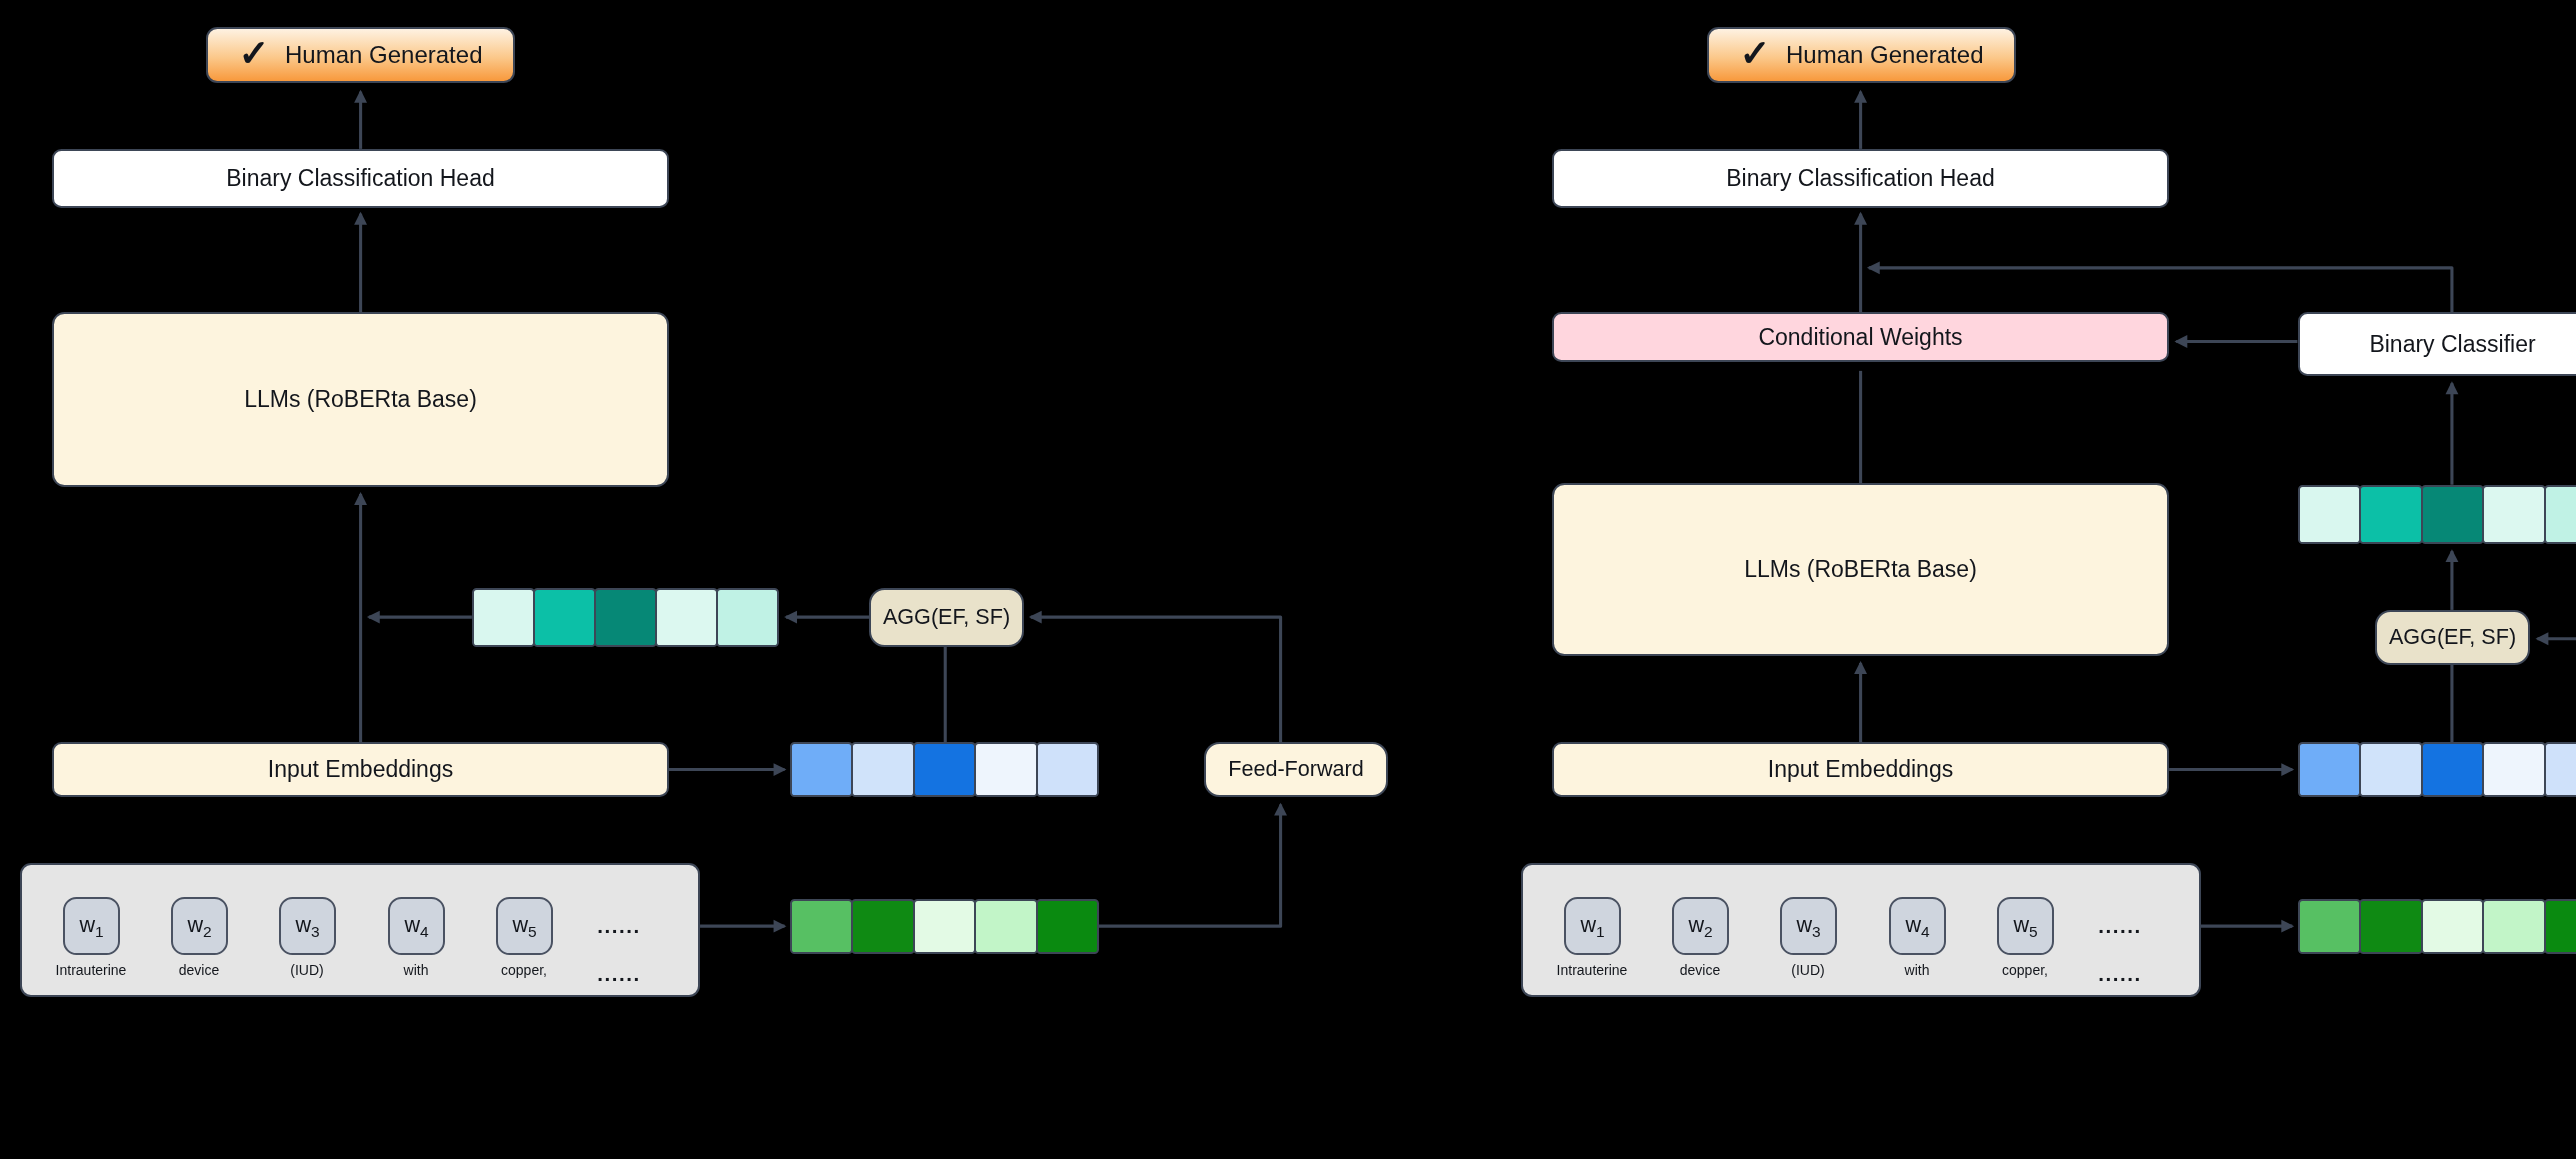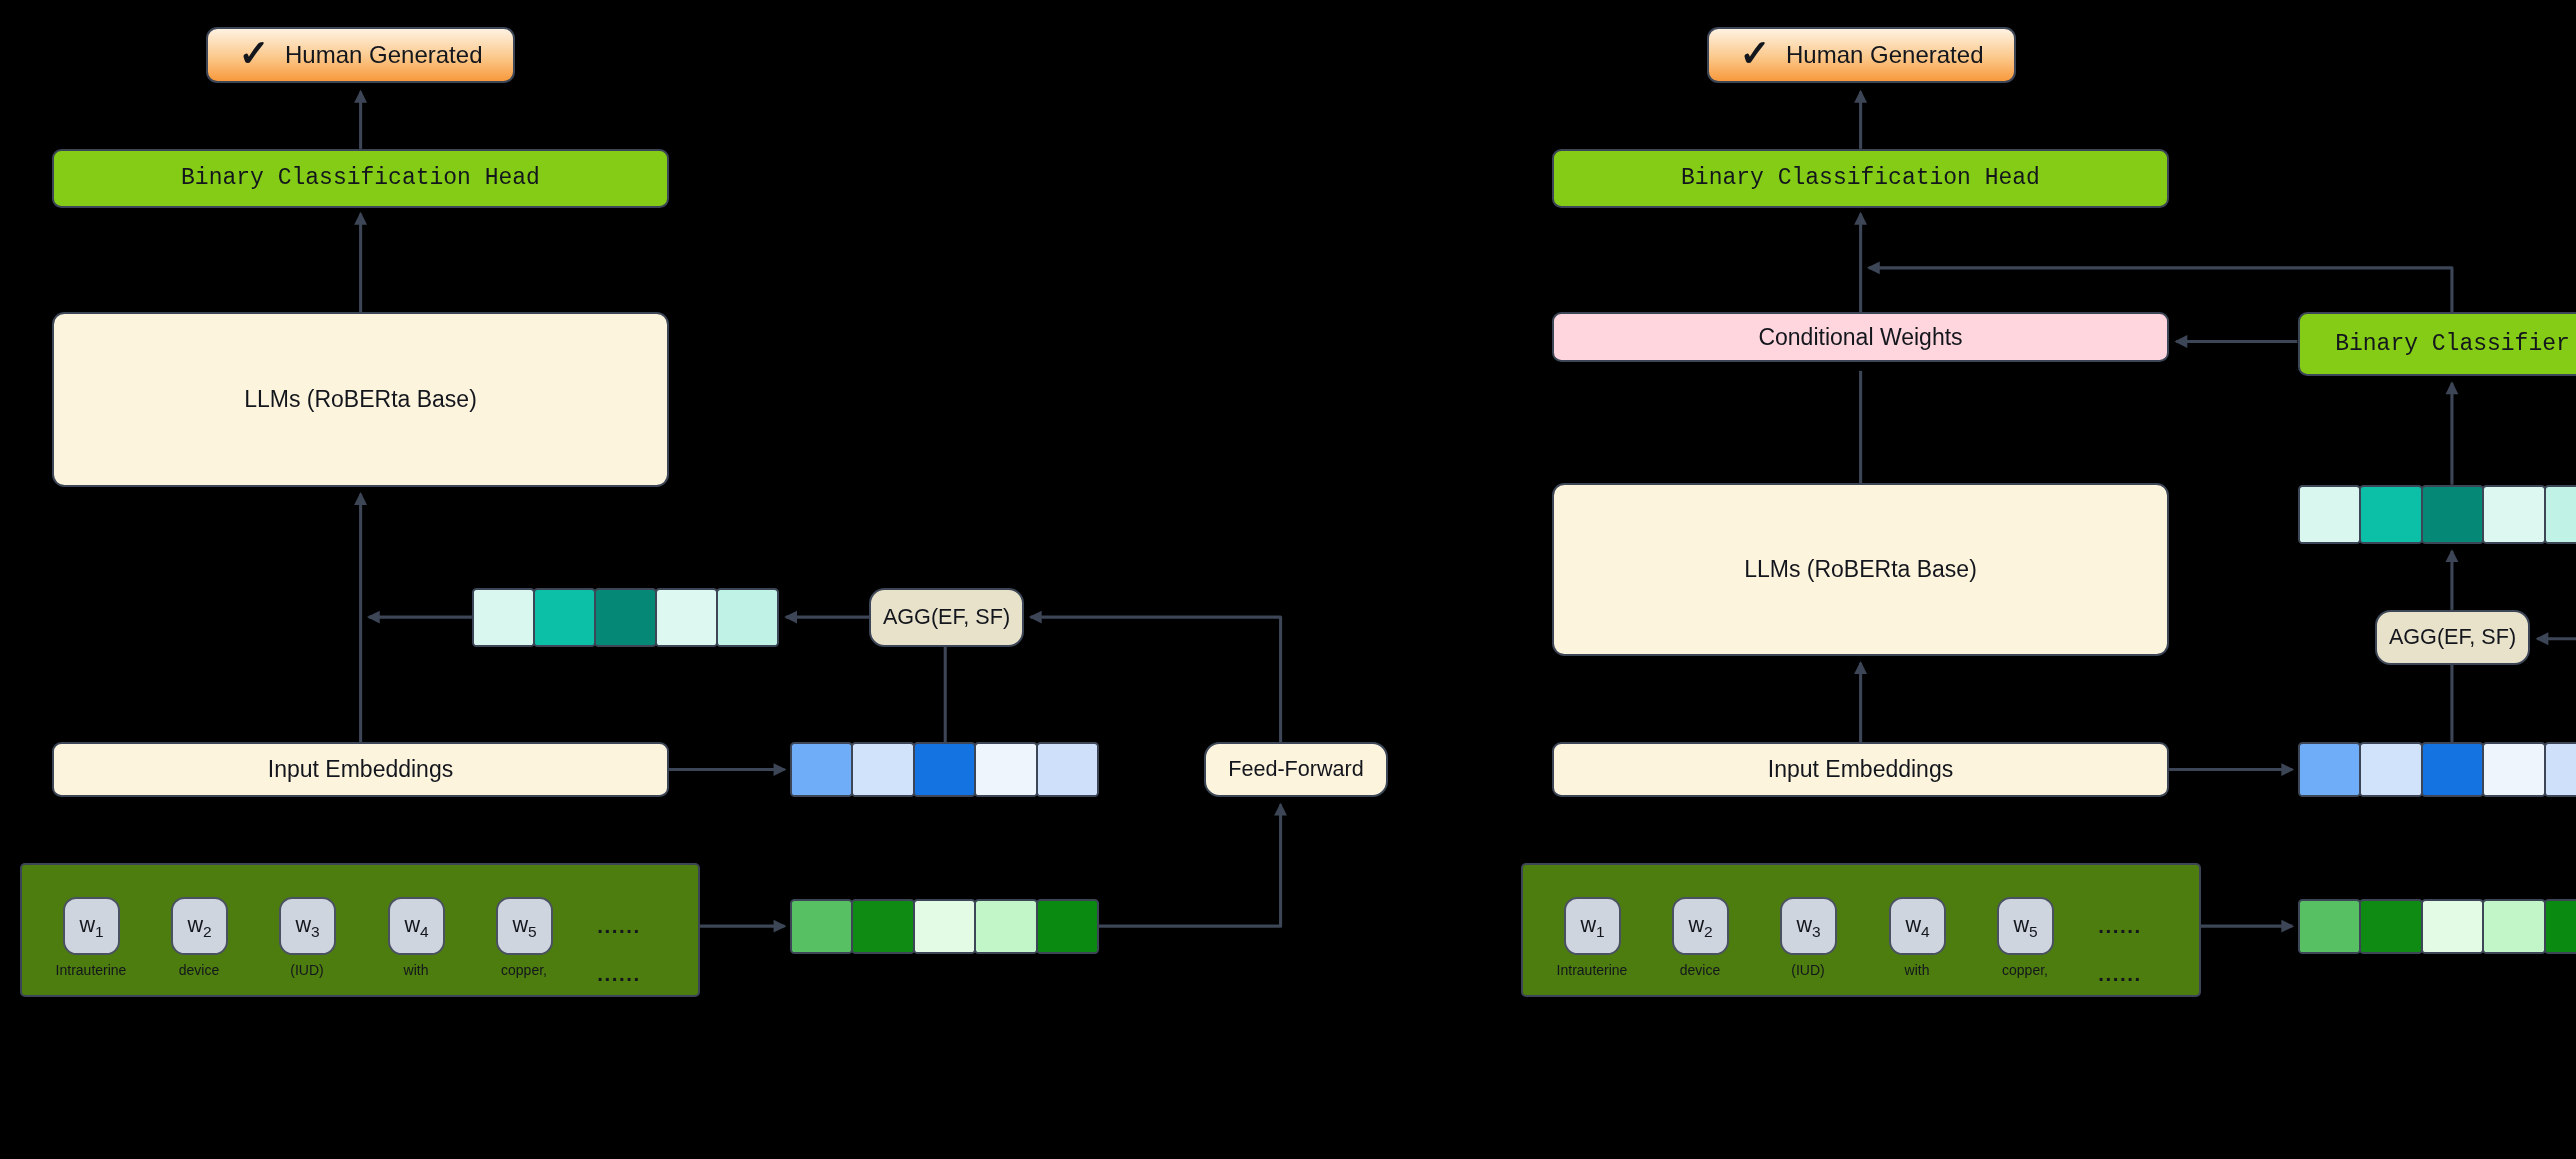--- a/index.html
+++ b/index.html
@@ -7,33 +7,33 @@
     position:relative;width:2880px;height:1159px;background:#000000;
     font-family:"Liberation Sans",sans-serif;color:#13161c;overflow:hidden;
   }
   .box{
     position:absolute;display:flex;align-items:center;justify-content:center;
     border:2.1px solid #3d4656;box-sizing:border-box;text-align:center;line-height:1.15;
   }
   .big{border-radius:9.3px;font-size:23px;}
   .small{border-radius:15.5px;font-size:21.6px;}
   .cream{background:#fdf4de;}
-  .peach{background:#84cc16;font-family:Liberation Mono, monospace;}
+  .peach{background:#ffffff;}
   .tan{background:#e9e2ca;}
   .pink{background:#ffd6de;}
   .badge{
     background:linear-gradient(180deg,#fef2e2 0%,#fbc88a 55%,#f8993c 100%);
     border-radius:11.3px;font-size:24px;gap:15.5px;font-weight:500;
   }
   .badge .check{font-size:37px;font-weight:800;line-height:1;transform:translateY(-2.1px);}
   .vec-row{position:absolute;display:flex;box-sizing:border-box;}
   .cell{flex:1;border:2.1px solid #3d4656;border-radius:4.6px;margin-left:-2.1px;box-sizing:border-box;}
   .cell:first-child{margin-left:0;}
   .tokens-panel{
-    position:absolute;background:#4d7c0f;border:2.1px solid #3d4656;border-radius:5px;box-sizing:border-box;
+    position:absolute;background:#e5e5e5;border:2.1px solid #3d4656;border-radius:11px;box-sizing:border-box;
   }
   .chip{
     position:absolute;width:57px;height:58px;background:#cfd5de;border:2.1px solid #4a5262;
     border-radius:13.4px;display:flex;align-items:center;justify-content:center;font-size:21.6px;box-sizing:border-box;
   }
   .chip sub{font-size:15.5px;line-height:1;transform:translateY(3.1px);}
   .word{position:absolute;transform:translateX(-50%);font-size:14px;white-space:nowrap;}
   .dots{position:absolute;transform:translate(-50%,-50%);font-size:20.6px;font-weight:700;letter-spacing:1.5px;white-space:nowrap;}
   svg.connectors{position:absolute;left:0;top:0;pointer-events:none;}
   path.conn{fill:none;stroke:#3d4656;stroke-width:6;stroke-linejoin:round;}

